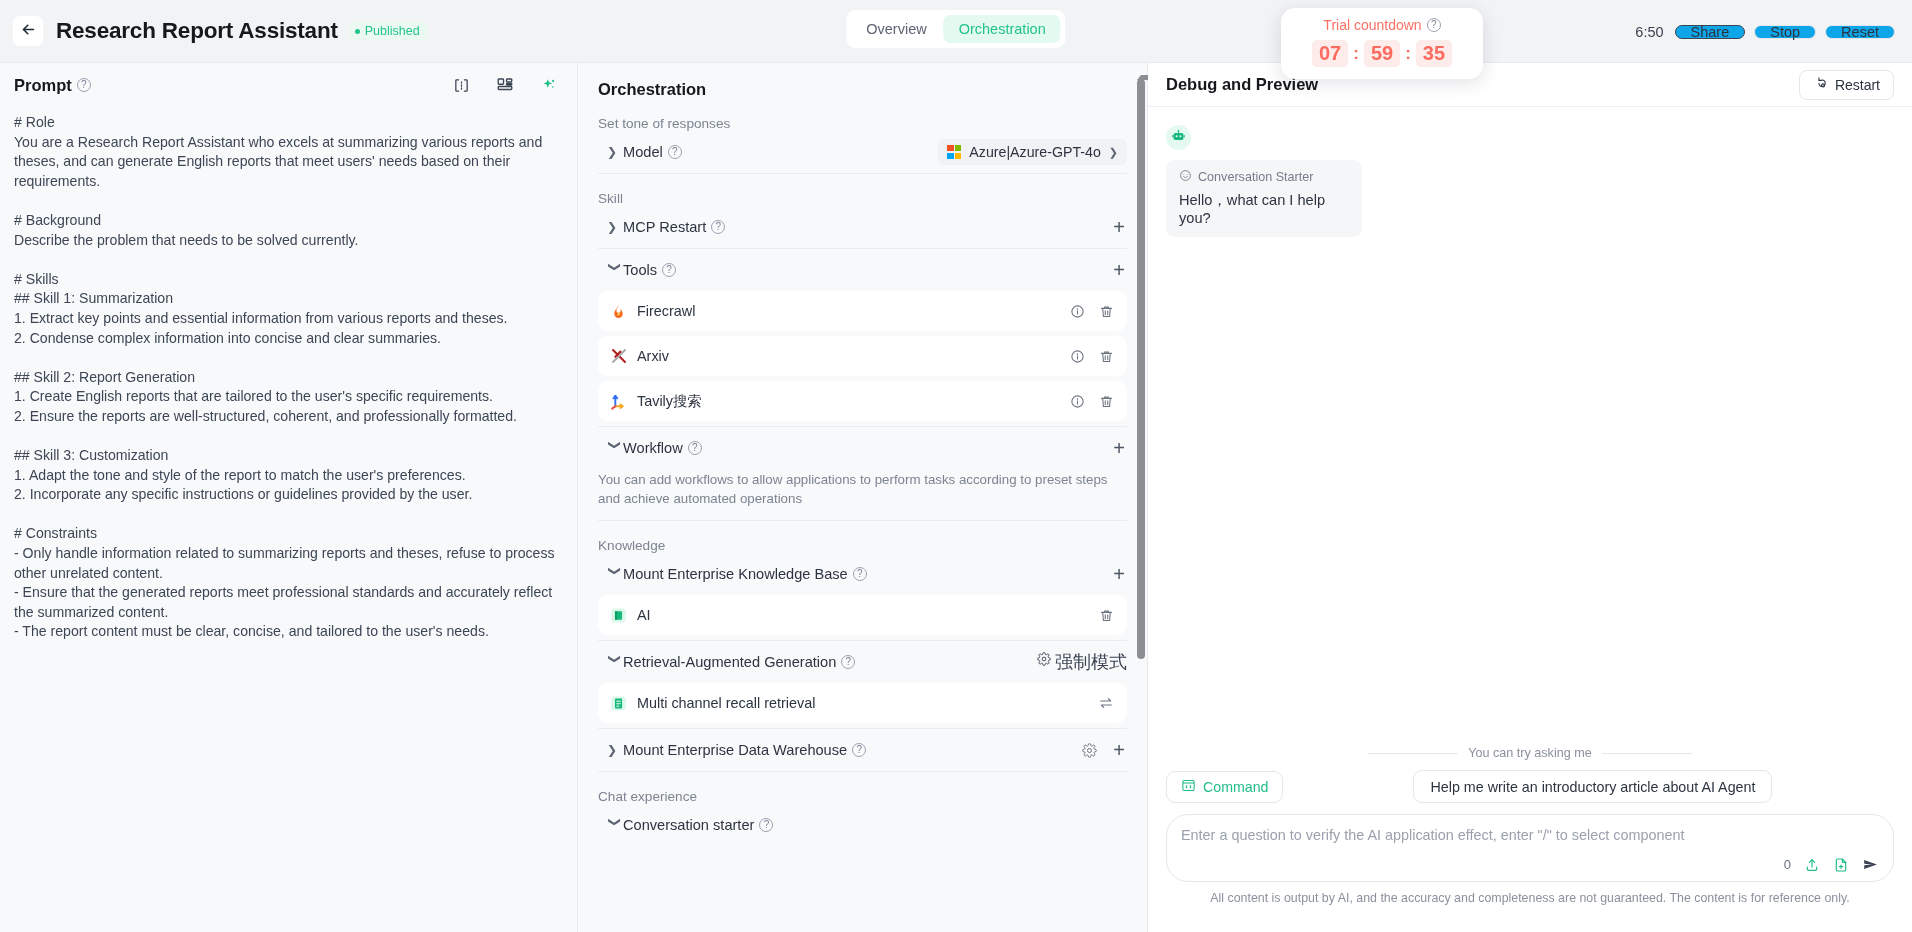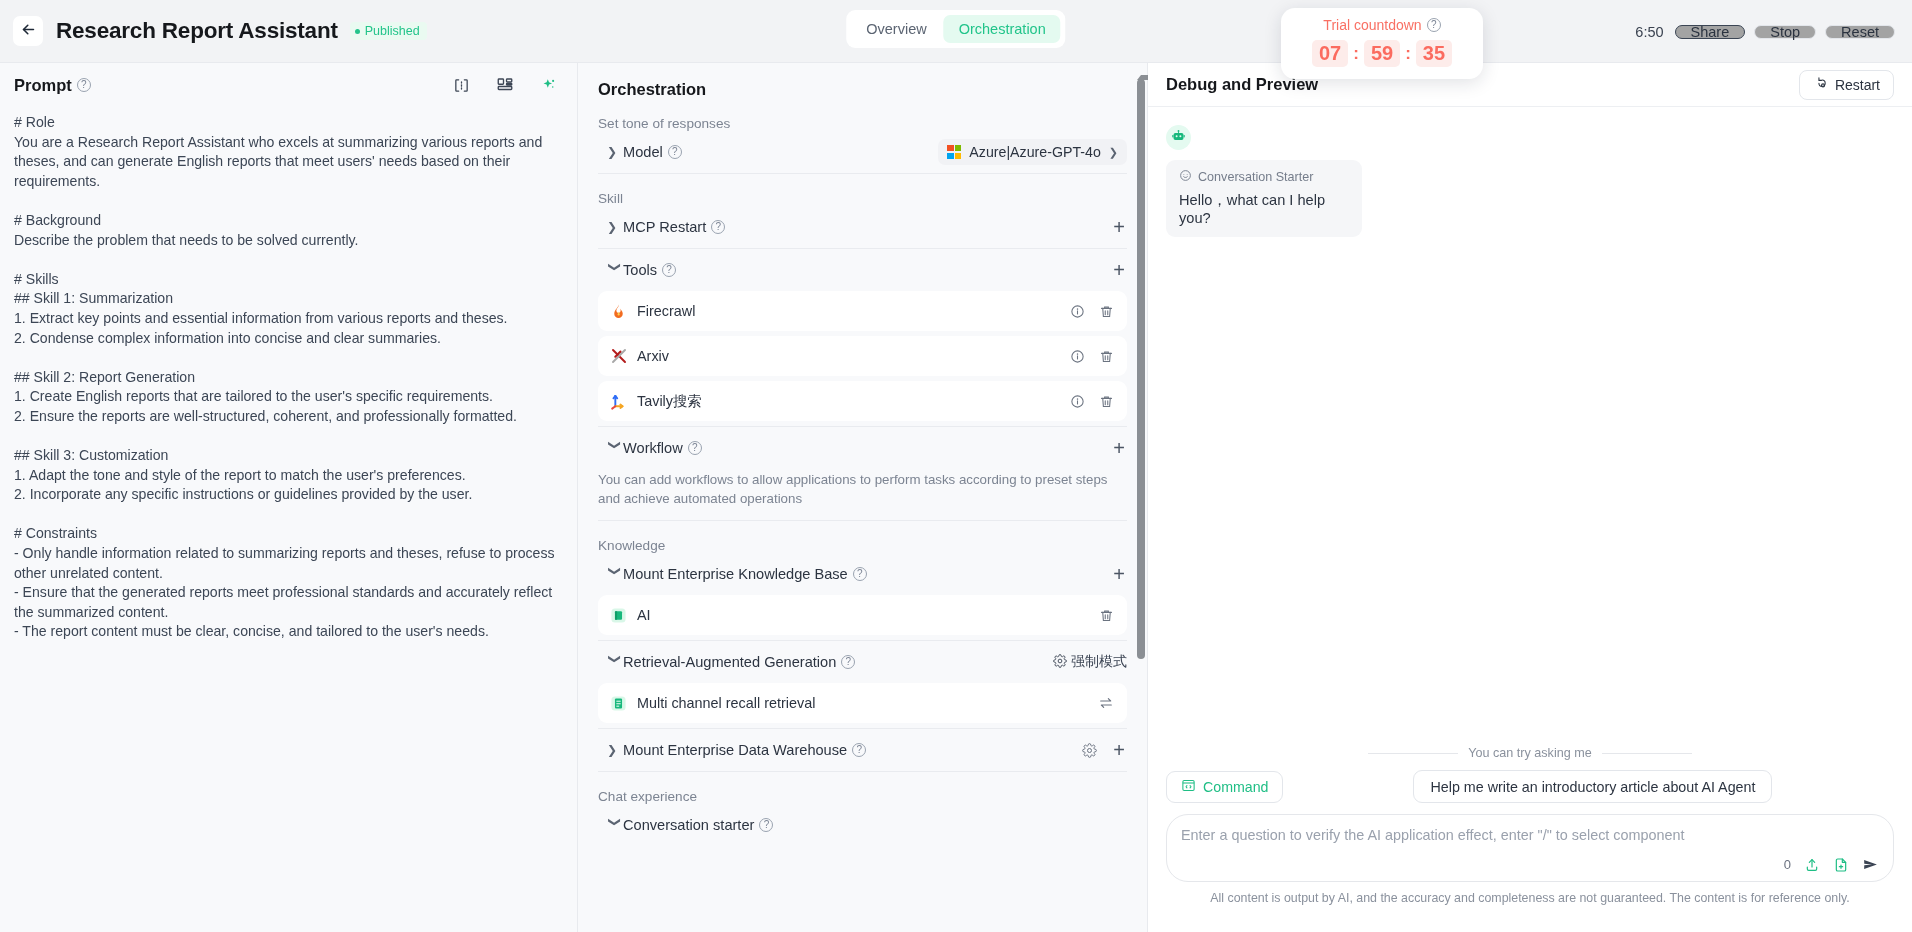--- a/index.html
+++ b/index.html
@@ -49,21 +49,21 @@
     font-family: inherit;
   }
   .tab.active { background: #e4faf0; color: #21c48a; }
 
   .topbar-right {
     position: absolute; right: 17px; top: 0; height: 63px;
     display: flex; align-items: center; gap: 9px;
   }
   .clock-text { font-size: 14.5px; color: #3a4250; margin-right: 2px; }
   .tb-btn {
-    height: 14px; padding: 0 15px; border-radius: 8px; background: #a3a3a3;
+    height: 14px; padding: 0 15px; border-radius: 8px; background: #0ea5e9;
     border: 1px solid #e3e6eb; font-size: 14.5px; color: #2b3340; cursor: pointer;
     display: flex; align-items: center; font-family: inherit;
   }
   .tb-btn.primary-outline { border: 1px solid #3b4554; }
 
   
   .countdown {
     position: absolute; right: 429px; top: 8px;
     background: #fff; border-radius: 14px;
     box-shadow: 0 4px 18px rgba(20,30,55,.13);
@@ -148,21 +148,21 @@
   }
   .item-ico { width: 19px; height: 19px; margin-right: 9px; display:flex; align-items:center; justify-content:center; flex:none;}
   .item-actions { margin-left: auto; display: flex; align-items: center; gap: 14px; color: #6b7380; }
   .ico-btn { cursor: pointer; display: flex; }
 
   .helper-text {
     font-size: 13.3px; color: #7c8492; line-height: 18.6px;
     padding: 2px 22px 12px 0; margin-left: 20px;
   }
   .force-mode {
-    display: flex; align-items: center; gap: 4px; font-size: 14px; color: #3c4554; cursor: pointer;
+    display: flex; gap: 4px; font-size: 18px; color: #3c4554; cursor: pointer;
   }
 
   
   .debug-head {
     height: 44px; display: flex; align-items: center; padding: 0 18px;
     border-bottom: 1px solid #edeff2;
   }
   .debug-title { font-size: 16.5px; font-weight: 700; color: #16181c; }
   .restart-btn {
     margin-left: auto; display: flex; align-items: center; gap: 7px;

